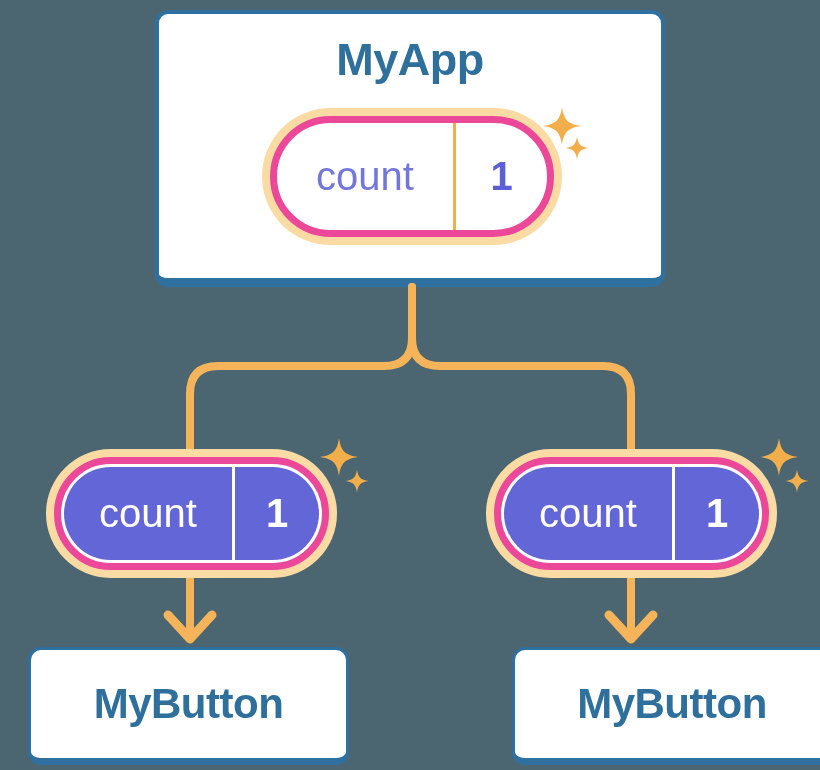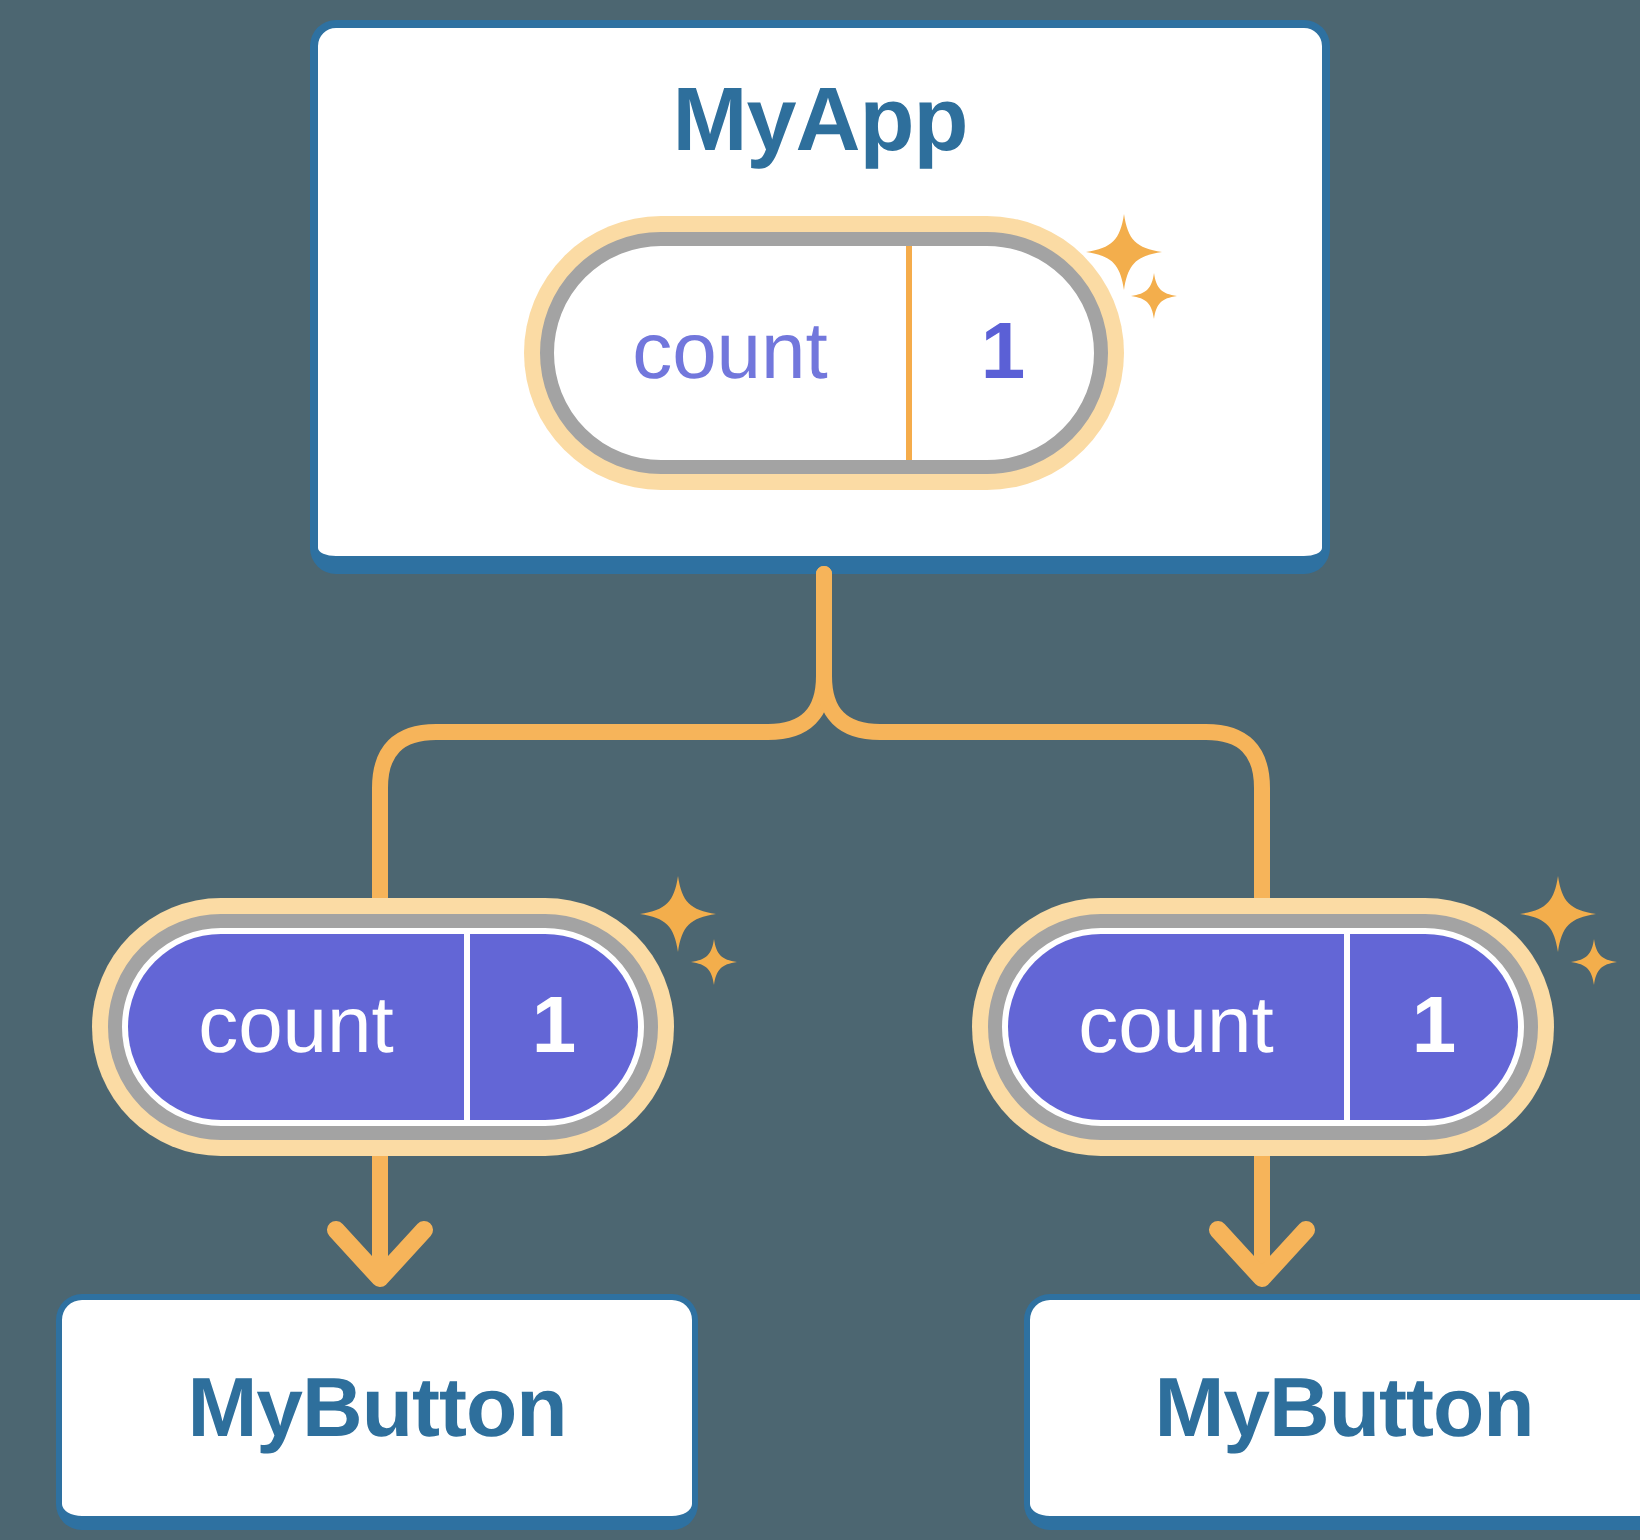--- a/index.html
+++ b/index.html
@@ -46,21 +46,21 @@
     position: absolute;
     border-radius: 999px;
     background: #FBDBA4;
     padding: 8px;
     box-sizing: border-box;
     z-index: 3;
   }
   .pill-mid {
     height: 100%;
     border-radius: 999px;
-    border: 7px solid #a3a3a3;
+    border: 7px solid #ec4899;
     background: #ffffff;
     box-sizing: border-box;
     display: flex;
     align-items: stretch;
     overflow: hidden;
   }
   .pill-root { left: 262px; top: 108px; width: 300px; height: 137px; }
   .pill-root .cell-label {
     flex: 1; display: flex; align-items: center; justify-content: center;
     font-size: 40px; color: #7277DC;

